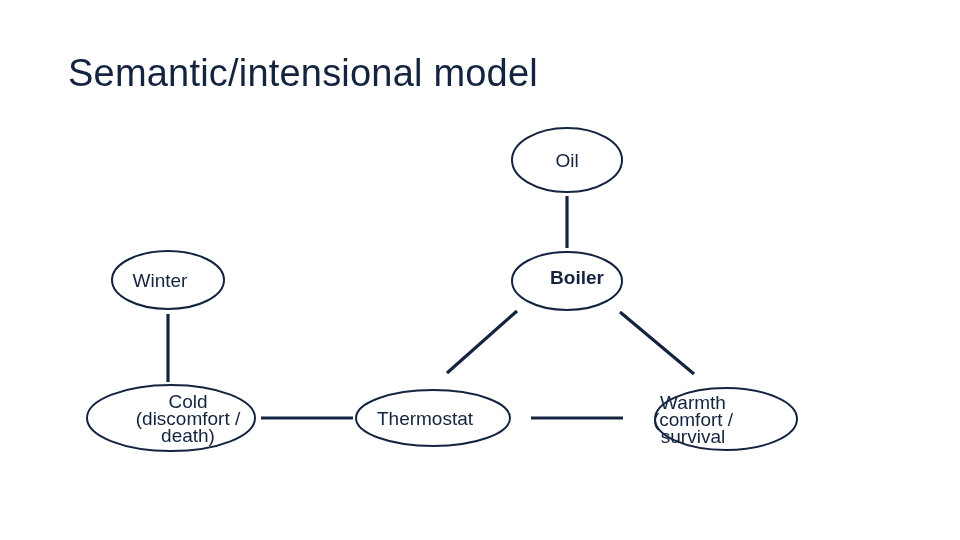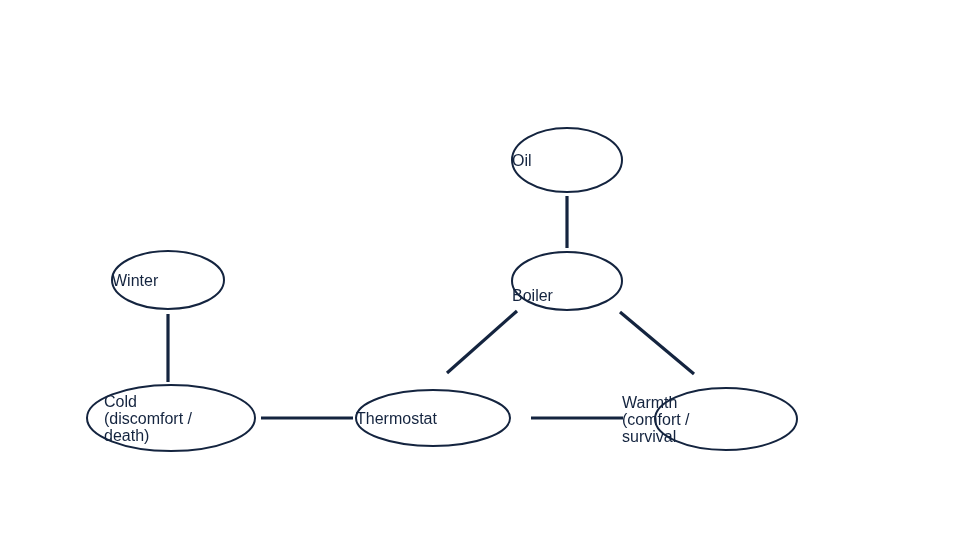--- a/index.html
+++ b/index.html
@@ -34,34 +34,35 @@
   }
   #diagram {
     position: absolute;
     left: 0;
     top: 0;
     width: 960px;
     height: 540px;
   }
   .node-label {
     position: absolute;
-    text-align: left;
+    text-align: center;
     color: #14243f;
-    font-size: 16px;
+    font-size: 19px;
     line-height: 17px;
     font-family: "Liberation Sans", sans-serif;
     pointer-events: none;
     white-space: pre-line;
   }
 </style>
 </head>
 <body>
 
 <div id="slide">
 
+  <div id="slide-title">Semantic/intensional model</div>
 
   <svg id="diagram" viewBox="0 0 960 540">
     <g id="edge-layer">
         <line x1="567" y1="196" x2="567" y2="248" stroke="#14243f" stroke-width="3.2" stroke-linecap="butt"></line>
         <line x1="168" y1="314" x2="168" y2="382" stroke="#14243f" stroke-width="3.2" stroke-linecap="butt"></line>
         <line x1="517" y1="311" x2="447" y2="373" stroke="#14243f" stroke-width="3.2" stroke-linecap="butt"></line>
         <line x1="620" y1="312" x2="694" y2="374" stroke="#14243f" stroke-width="3.2" stroke-linecap="butt"></line>
         <line x1="261" y1="418" x2="353" y2="418" stroke="#14243f" stroke-width="3" stroke-linecap="butt"></line>
         <line x1="531" y1="418" x2="623" y2="418" stroke="#14243f" stroke-width="3" stroke-linecap="butt"></line>
       </g>
@@ -71,21 +72,21 @@
         <ellipse cx="567" cy="281" rx="55" ry="29" fill="#ffffff" stroke="#14243f" stroke-width="2"></ellipse>
         <ellipse cx="171" cy="418" rx="84" ry="33" fill="#ffffff" stroke="#14243f" stroke-width="2"></ellipse>
         <ellipse cx="433" cy="418" rx="77" ry="28" fill="#ffffff" stroke="#14243f" stroke-width="2"></ellipse>
         <ellipse cx="726" cy="419" rx="71" ry="31" fill="#ffffff" stroke="#14243f" stroke-width="2"></ellipse>
       </g>
   </svg>
 
   <div id="label-layer">
       <div class="node-label" style="left: 512px; top: 151.5px; width: 110px;">Oil</div>
       <div class="node-label" style="left: 112px; top: 271.5px; width: 96px;">Winter</div>
-      <div class="node-label" style="left: 512px; top: 287px; width: 130px;">Boiler</div>
+      <div class="node-label" style="left: 512px; top: 269px; width: 130px; font-weight: bold;">Boiler</div>
       <div class="node-label" style="left: 104px; top: 392.5px; width: 168px;">Cold
 (discomfort /
 death)</div>
       <div class="node-label" style="left: 356px; top: 409.5px; width: 138px;">Thermostat</div>
       <div class="node-label" style="left: 622px; top: 393.5px; width: 142px;">Warmth
 (comfort /
 survival</div>
     </div>
 
 </div>

